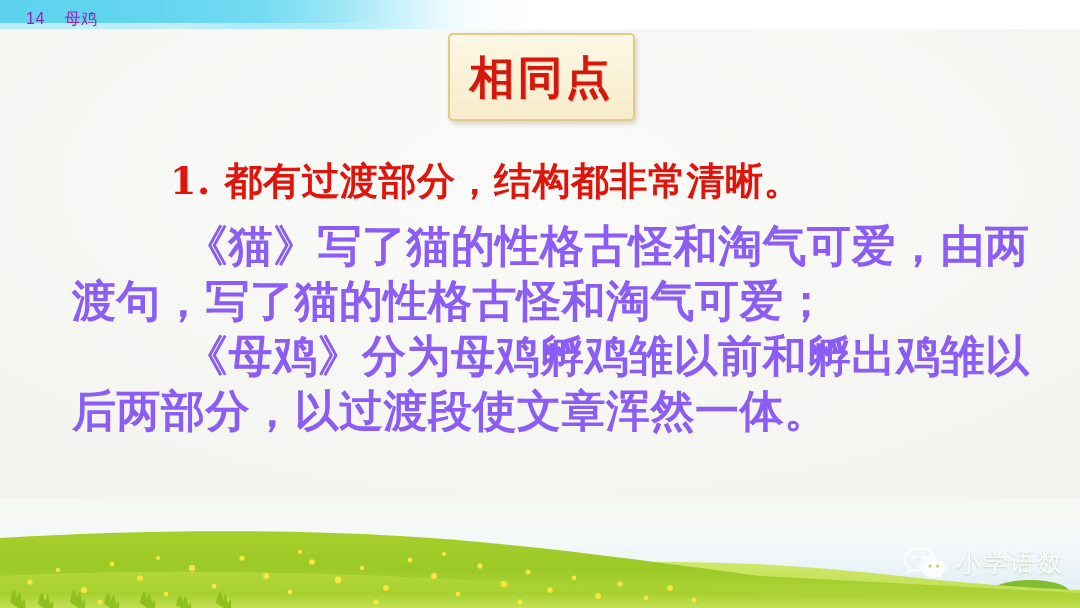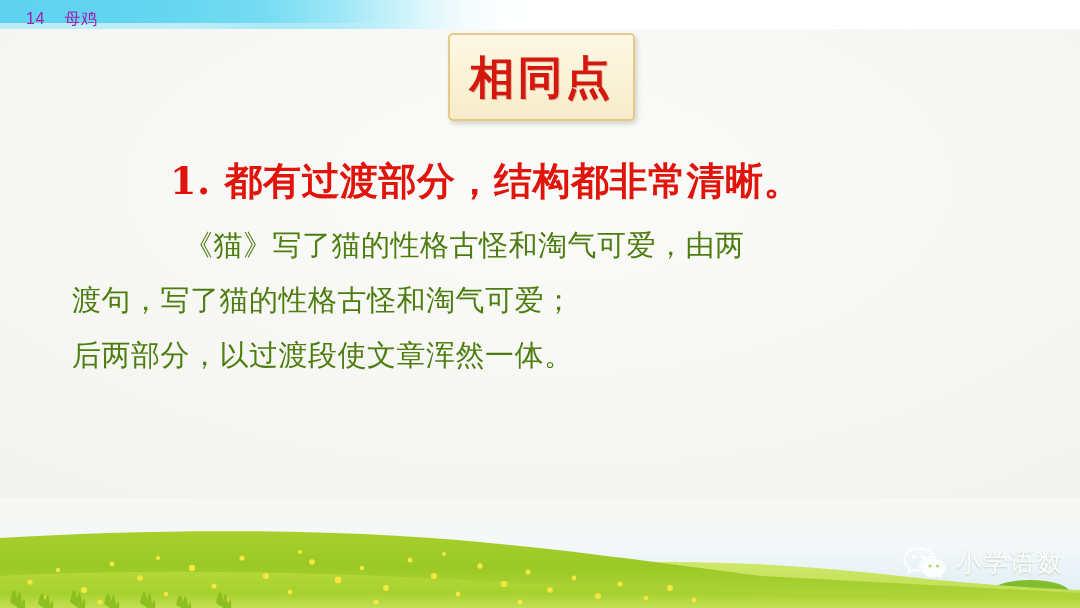--- a/index.html
+++ b/index.html
@@ -109,26 +109,27 @@
   
   .content {
     position: absolute;
     left: 62px;
     top: 128px;
     width: 950px;
     z-index: 7;
     margin-top: 25px;
   }
   .line {
-    font-size: 29px;
+    font-size: 44px;
     line-height: 55px;
-    color: #4d7c0f;
+    color: #8b5cf6;
     white-space: pre;
     letter-spacing: 0.5px;
     font-family: "DejaVu Serif", "Liberation Serif", serif;
+    font-weight: bold;
   }
   .line.red {
     color: #e0140a;
     font-weight: bold;
     padding-left: 108px;
     font-size: 38px;
   }
   .line.indent {
     padding-left: 122px;
   }
@@ -318,20 +319,21 @@
     <div class="line red">1. 都有过渡部分，结构都非常清晰。</div>
 
     <div class="para-gap"></div>
 
     <div>
       <div class="line indent">《猫》写了猫的性格古怪和淘气可爱，由两</div>
       <div class="line flush">渡句，写了猫的性格古怪和淘气可爱；</div>
     </div>
 
     <div>
+      <div class="line indent">《母鸡》分为母鸡孵鸡雏以前和孵出鸡雏以</div>
       <div class="line flush">后两部分，以过渡段使文章浑然一体。</div>
     </div>
 
   </div>
 
   <div class="watermark">
     <span class="wm-icon">
       <svg width="44" height="36" viewBox="0 0 44 36">
         <path d="M15.5 2.5 C7.6 2.5 1.5 7.6 1.5 13.7 c0 3.4 1.9 6.4 4.9 8.5 l-1.3 4.3 4.7 -2.5
                  c1.8 0.5 3.7 0.8 5.7 0.8 0.6 0 1.2 0 1.8 -0.1 -0.3 -1 -0.5 -2 -0.5 -3

